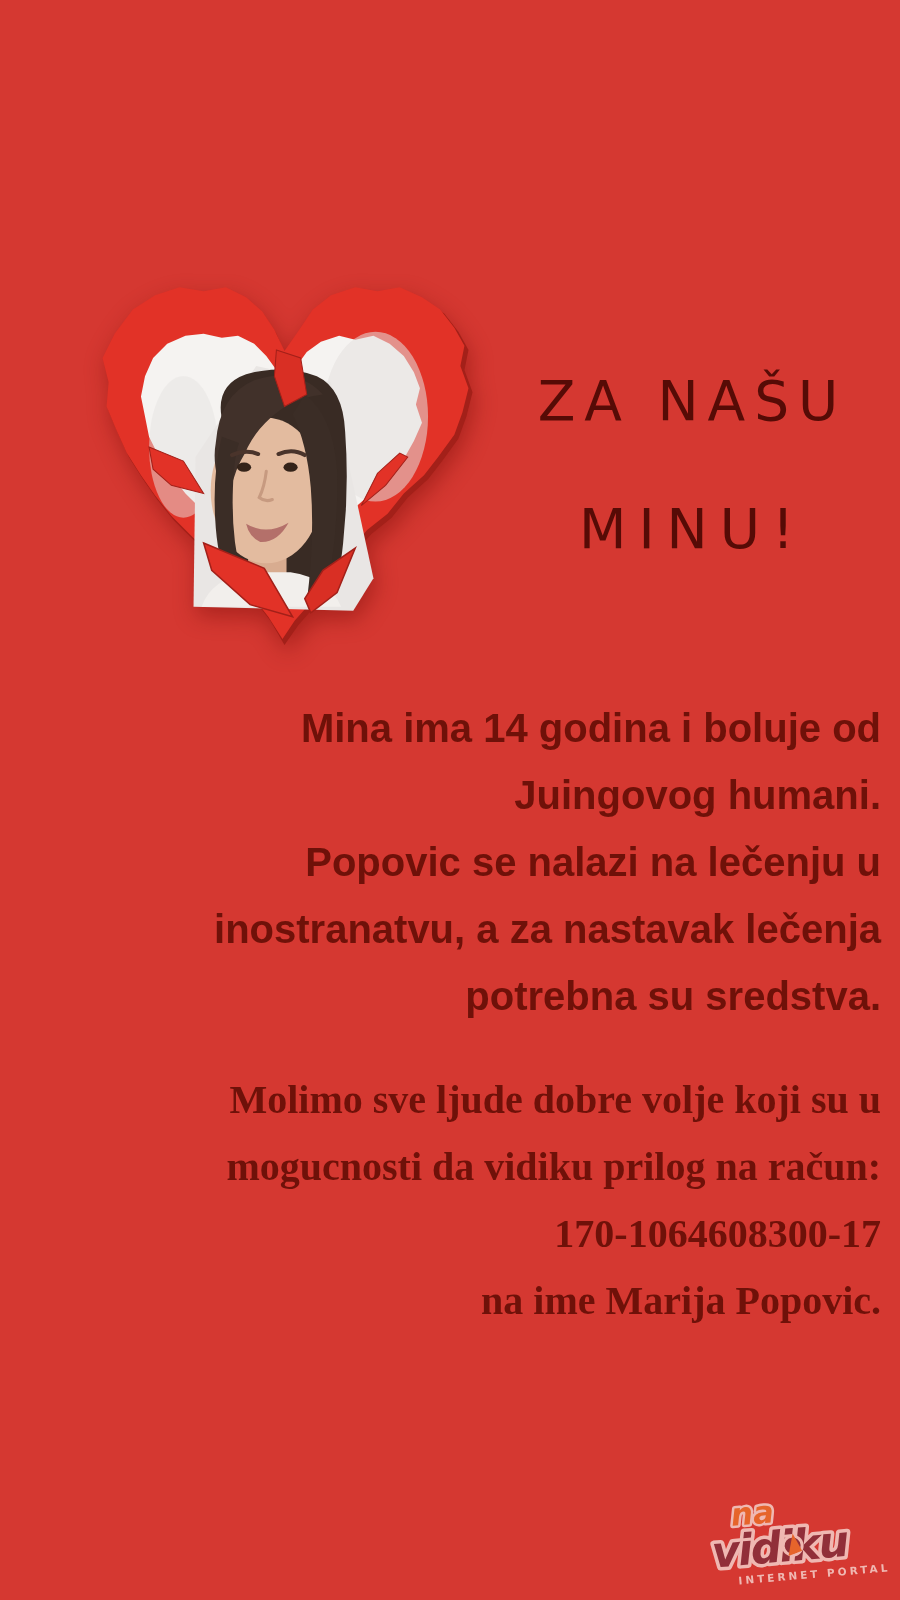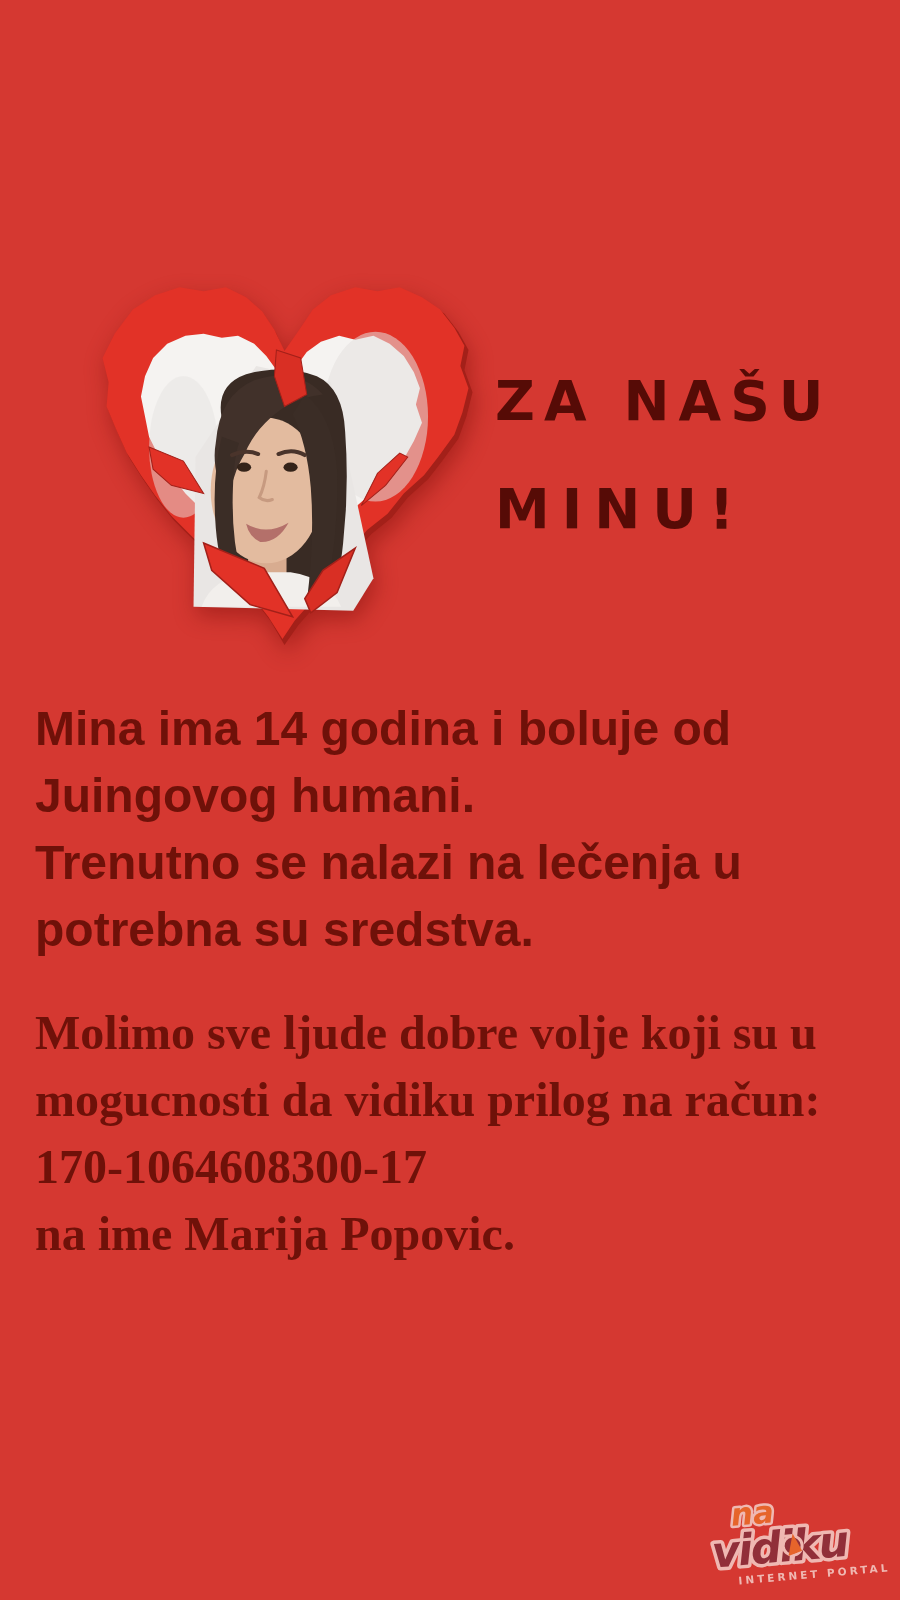--- a/index.html
+++ b/index.html
@@ -10,28 +10,28 @@
   *{margin:0;padding:0;box-sizing:border-box;}
   html,body{width:900px;height:1600px;overflow:hidden;}
   body{background:var(--bg);font-family:"Liberation Sans",sans-serif;}
   .poster{position:relative;width:900px;height:1600px;background:var(--bg);overflow:hidden;}
 
   
   .heart-wrap{position:absolute;left:52px;top:242px;width:465px;height:420px;}
   .heart-wrap svg{filter:drop-shadow(3px 9px 11px rgba(120,12,6,.45));}
 
   
-  .title{position:absolute;left:495px;top:372px;width:395px;text-align:left;
-    color:var(--title);font-family:"DejaVu Sans",sans-serif;font-weight:bold;
+  .title{position:absolute;left:495px;top:372px;width:395px;text-align:center;
+    color:var(--title);font-family:"DejaVu Sans",sans-serif;font-weight:normal;
     font-size:55px;letter-spacing:9px;line-height:58px;}
-  .title .t2{margin-top:50px;letter-spacing:12px;}
+  .title .t2{margin-top:70px;letter-spacing:12px;}
 
   
-  .copy{position:absolute;left:35px;right:19px;top:695px;text-align:left;
-    color:var(--body);font-weight:bold;font-size:48px;line-height:67px;}
+  .copy{position:absolute;left:35px;right:19px;top:695px;text-align:right;
+    color:var(--body);font-weight:bold;font-size:40px;line-height:67px;}
   .copy .para2{margin-top:36px;font-family:Liberation Serif, serif;}
   .line{white-space:nowrap;}
   .heart-emoji{display:inline-block;width:37px;height:37px;vertical-align:-5px;margin-left:7px;}
 
   
   .watermark{position:absolute;right:8px;bottom:8px;transform:rotate(-5deg);opacity:.92;}
 </style>
 </head>
 <body>
 
@@ -83,21 +83,22 @@
 
   <div class="title">
     <div class="t1">ZA NAŠU</div>
     <div class="t2">MINU!</div>
   </div>
 
   <div class="copy">
     <div class="para1">
       <div class="line">Mina ima 14 godina i boluje od</div>
       <div class="line">Juingovog humani.</div>
-      <div class="line">Trenutno se nalazi na lečenja u</div>
+      <div class="line">Popovic se nalazi na lečenju u</div>
+      <div class="line">inostranatvu, a za nastavak lečenja</div>
       <div class="line">potrebna su sredstva.</div>
     </div>
     <div class="para2">
       <div class="line">Molimo sve ljude dobre volje koji su u</div>
       <div class="line">mogucnosti da vidiku prilog na račun:</div>
       <div class="line">170-1064608300-17</div>
       <div class="line">na ime Marija Popovic.</div>
     </div>
   </div>
 

